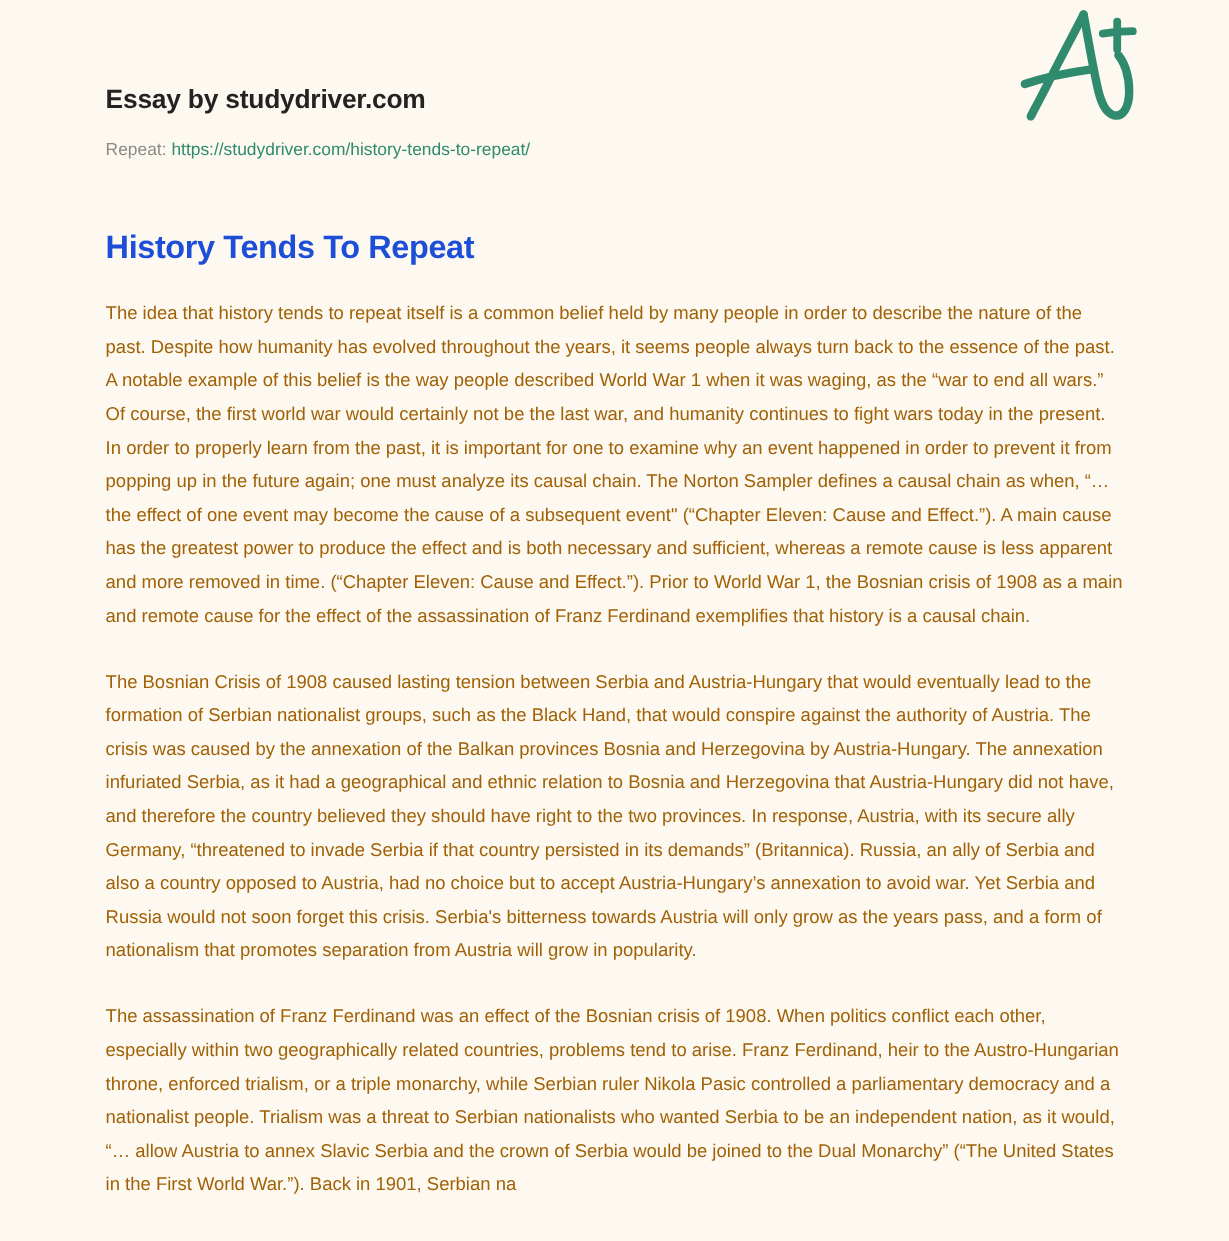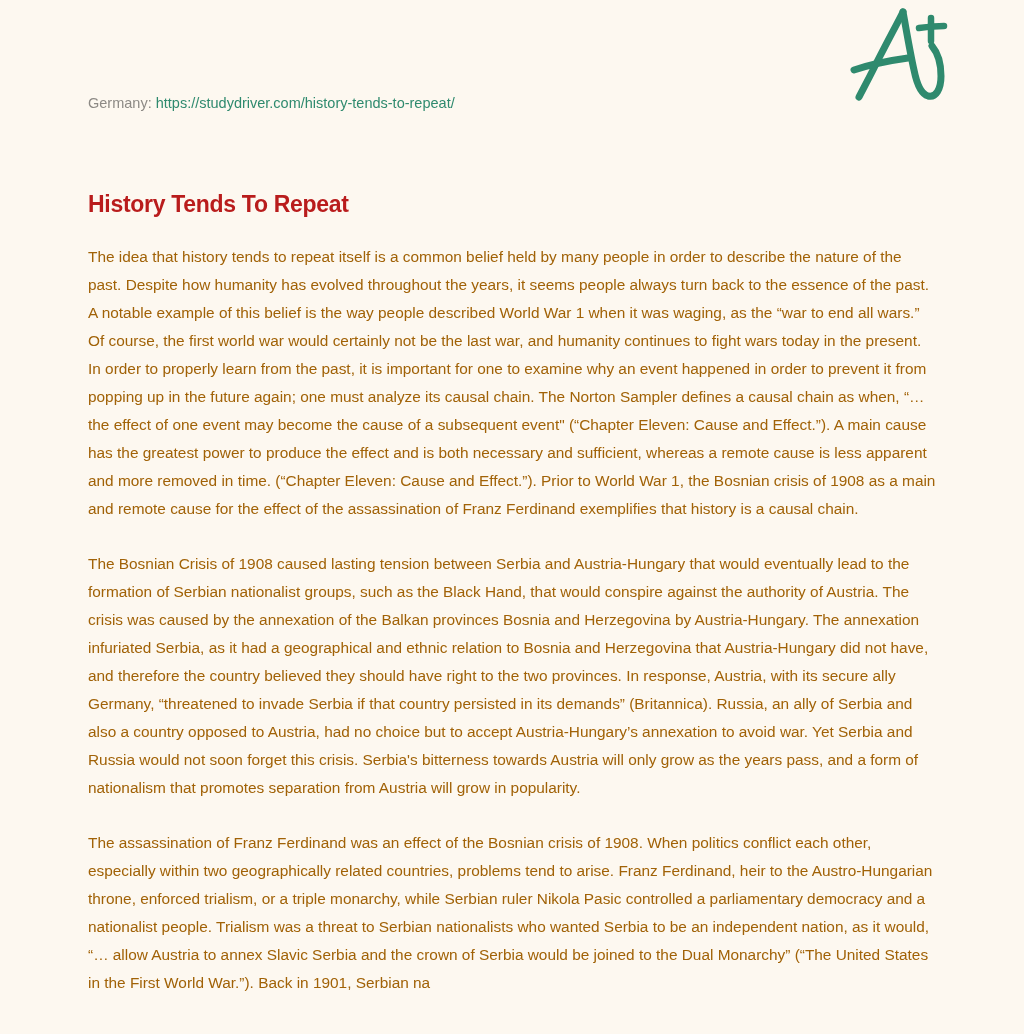--- a/index.html
+++ b/index.html
@@ -61,23 +61,23 @@
     right: -24px;
     width: 120px;
     height: 110px;
     pointer-events: none;
   }
 
   
   .essay-title {
     margin: 0;
     padding-top: 82px;
-    font-size: 23px;
+    font-size: 27px;
     font-weight: bold;
-    color: #b91c1c;
+    color: #1d4ed8;
     letter-spacing: -0.3px;
     line-height: 1.1;
   }
 
   
   .body-copy {
     padding-top: 26px;
   }
   .body-copy p {
     margin: 0 0 27px 0;
@@ -90,23 +90,24 @@
   .body-copy p:last-child {
     margin-bottom: 4px;
   }
 </style>
 </head>
 <body>
 
 <div class="page">
 
   <div class="header">
+    <div class="brand-line">Essay by studydriver.com</div>
 
     <div class="source-line">
-      <span class="source-label">Germany:</span>
+      <span class="source-label">Repeat:</span>
       <span class="source-url">https://studydriver.com/history-tends-to-repeat/</span>
     </div>
 
     <div class="logo">
       <svg viewBox="0 0 120 110" width="120" height="110" aria-hidden="true">
         <g fill="none" stroke="#2f8a6e" stroke-linecap="round" stroke-linejoin="round">
 
           <path d="M63 12 C57 24 44 48 34 68 C27 82 22 91 19 97" stroke-width="7"></path>
 
           <path d="M63 12 C66 28 70 52 74 70 C77 85 81 94 88 96 C96 98 101 89 101 76 C101 63 97 52 92 46" stroke-width="7"></path>

